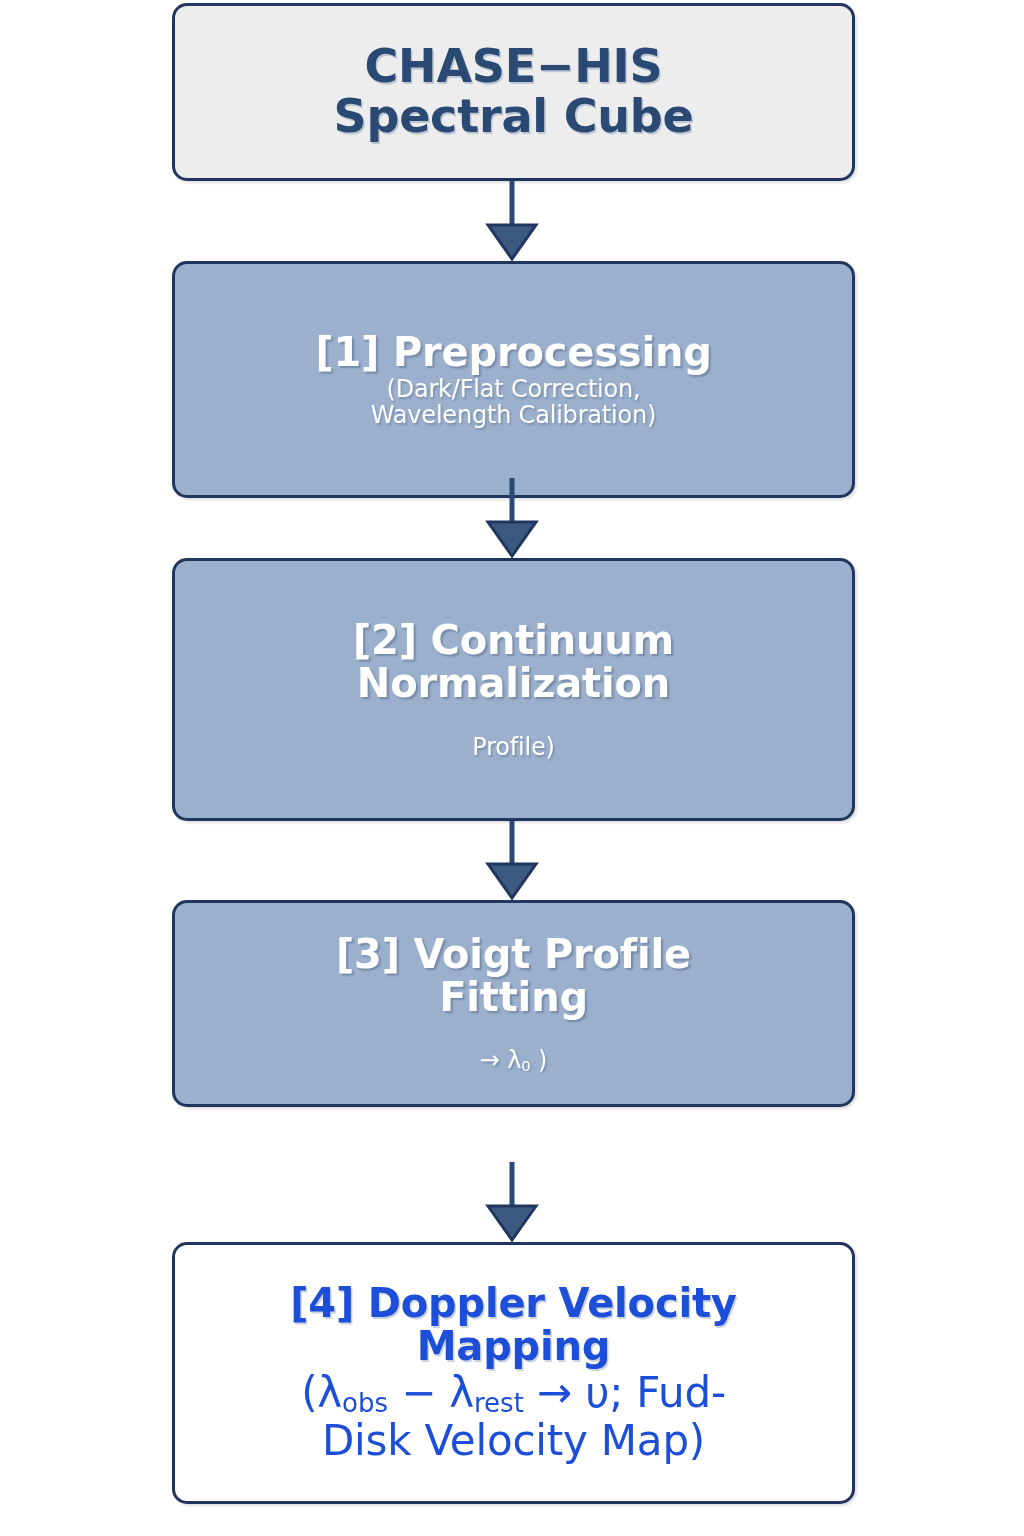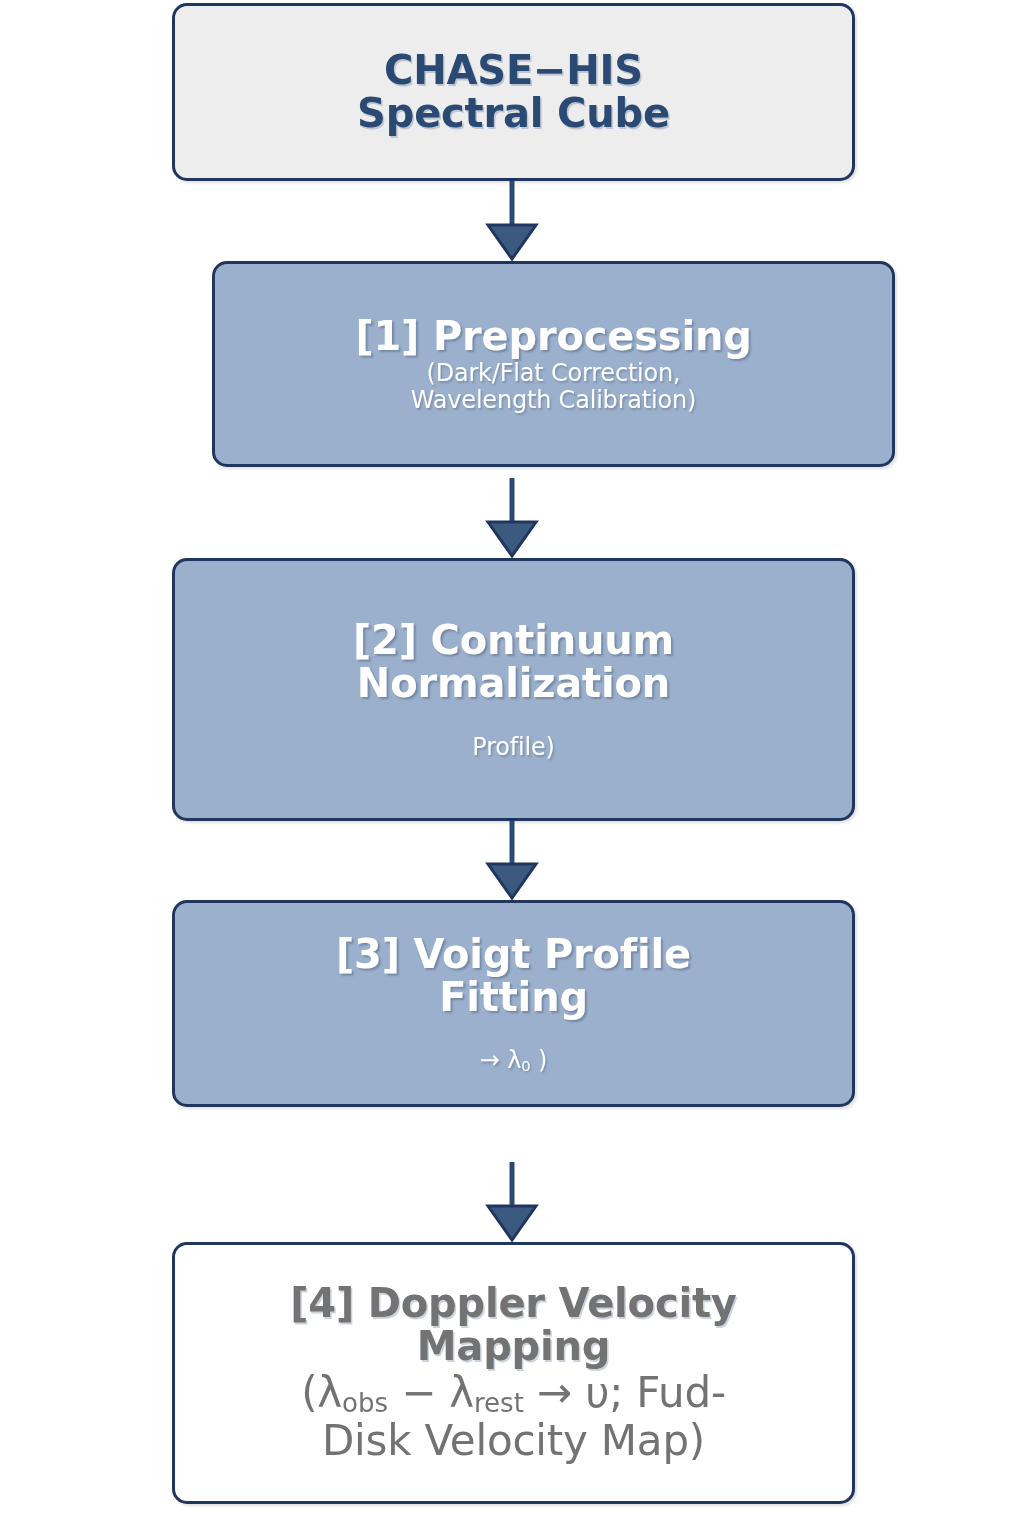--- a/index.html
+++ b/index.html
@@ -45,21 +45,21 @@
     line-height: 1.1;
     letter-spacing: -0.2px;
   }
 
   
   .node.gray {
     background: #ededed;
     color: #2a4a73;
   }
   .node.gray .title {
-    font-size: 40px;
+    font-size: 46px;
     text-shadow: 1.5px 1.5px 0 rgba(180,190,205,0.85);
   }
 
   
   .node.blue {
     background: #9bb0cc;
     color: #ffffff;
   }
   .node.blue .title {
     font-size: 40px;
@@ -67,34 +67,34 @@
   }
   .node.blue .subtitle {
     font-size: 24px;
     margin-top: 2px;
     text-shadow: 1.5px 1.5px 2px rgba(85,105,135,0.45);
   }
 
   
   .node.white {
     background: #ffffff;
-    color: #737373;
+    color: #1d4ed8;
   }
   .node.white .title {
     font-size: 40px;
     text-shadow: 1.5px 1.5px 0 rgba(190,200,215,0.8);
   }
   .node.white .subtitle {
     font-size: 42px;
     margin-top: 2px;
   }
 
   
   #node-source   { top: 3px;    height: 178px; }
-  #node-step1    { top: 261px;  height: 206px; margin-left: 40px; }
+  #node-step1    { top: 261px;  height: 237px; }
   #node-step2    { top: 558px;  height: 263px; }
   #node-step3    { top: 900px;  height: 207px; }
   #node-step4    { top: 1242px; height: 262px; }
 
   
   .connector {
     position: absolute;
     left: 0;
     width: 1024px;
     pointer-events: none;

